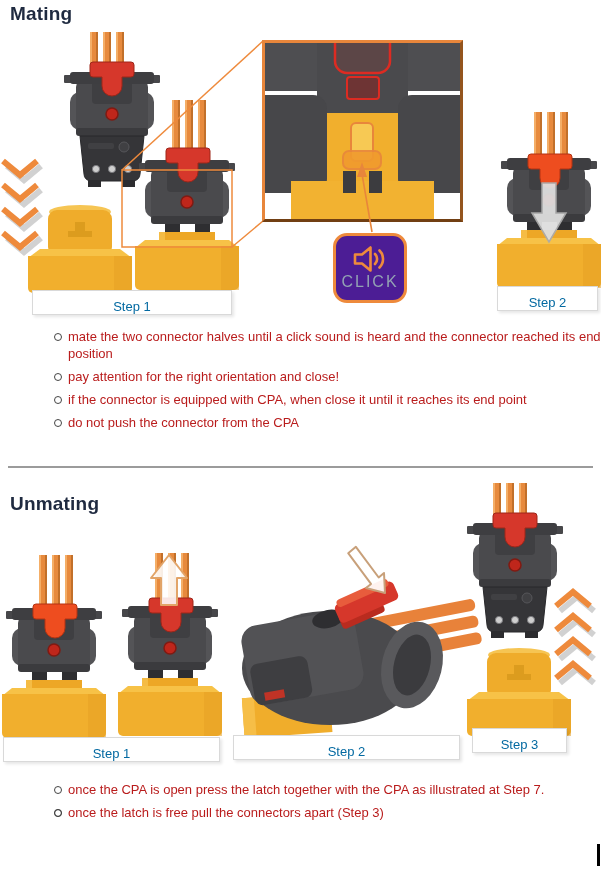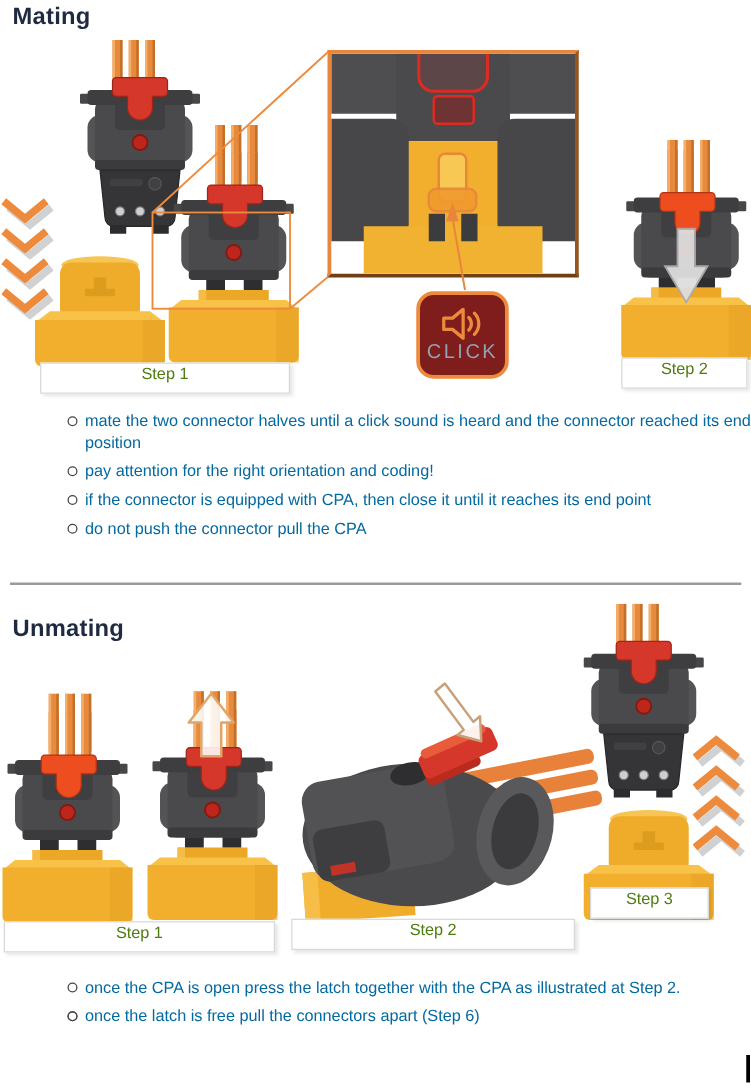--- a/index.html
+++ b/index.html
@@ -14,32 +14,32 @@
   .fig{position:absolute;left:0;}
   .zoombox{
     position:absolute;left:262px;top:40px;width:195px;height:176px;
     border:3px solid;border-color:#E8863B #94551E #713F13 #E8863B;
     background:#ffffff;z-index:2;overflow:hidden;
   }
   .overlaysvg{position:absolute;z-index:4;pointer-events:none;}
   .stepbox{
     position:absolute;height:23px;background:#ffffff;border:1px solid #D9D9D9;
     box-shadow:2px 2px 3px rgba(0,0,0,0.10);z-index:3;
-    display:flex;align-items:flex-start;justify-content:center;
-    font-size:13px;color:#4d7c0f;
+    display:flex;align-items:flex-end;justify-content:center;
+    font-size:13px;color:#0369a1;
   }
   .clickbox{
     position:absolute;left:333px;top:233px;width:68px;height:64px;
-    border:3px solid #EE8A3C;border-radius:14px;background:#7f1d1d;z-index:3;
+    border:3px solid #EE8A3C;border-radius:14px;background:#4c1d95;z-index:3;
     display:flex;flex-direction:column;align-items:center;justify-content:center;
   }
   .clicklabel{font-size:16px;letter-spacing:2px;color:#93A2B4;margin-top:1px;}
   .bullets{
     position:absolute;left:42px;width:560px;margin:0;padding:0;list-style:none;
-    font-size:13px;line-height:17px;color:#0369a1;
+    font-size:13px;line-height:17px;color:#b91c1c;
   }
   .bullets li{position:relative;padding-left:26px;margin-bottom:6px;}
   .bo{
     position:absolute;left:12px;top:5px;width:6px;height:6px;border-radius:50%;
     border:1.3px solid #454545;background:transparent;
   }
   .divider{position:absolute;left:8px;top:466px;width:585px;height:2px;background:#9B9B9B;}
   .cursor{position:absolute;left:597px;top:844px;width:3px;height:22px;background:#000;}
   .cpaRed{fill:#D6372B;stroke:#9E2619;stroke-width:1;}
   .cpaOrange{fill:#EE4D1F;stroke:#B33312;stroke-width:1;}
@@ -193,23 +193,23 @@
 
   <div class="stepbox" style="left:32px;top:290px;width:198px">
     <span>Step 1</span>
   </div>
   <div class="stepbox" style="left:497px;top:286px;width:99px">
     <span>Step 2</span>
   </div>
 
   <ul class="bullets" style="top:328px">
     <li><span class="bo"></span><span>mate the two connector halves until a click sound is heard and the connector reached its end position</span></li>
-    <li><span class="bo"></span><span>pay attention for the right orientation and coding!</span></li>
-    <li><span class="bo"></span><span>if the connector is equipped with CPA, then close it until it reaches its end point</span></li>
-    <li><span class="bo"></span><span>do not push the connector pull the CPA</span></li>
+    <li><span class="bo"></span><span>pay attention for the right orientation and close!</span></li>
+    <li><span class="bo"></span><span>if the connector is equipped with CPA, when close it until it reaches its end point</span></li>
+    <li><span class="bo"></span><span>do not push the connector from the CPA</span></li>
   </ul>
 
   <div class="divider"></div>
 
   <h1 class="heading" style="top:493px">Unmating</h1>
 
   <svg class="fig" style="top:483px" width="601" height="280" viewBox="0 0 601 280">
 
     <use href="#wires3" x="39" y="72"></use>
     <use href="#connMclosed" x="2" y="87"></use>
@@ -261,24 +261,24 @@
         <use href="#chevU" x="556" y="181"></use>
     </g>
   </svg>
 
   <div class="stepbox" style="left:3px;top:737px;width:215px">
     <span>Step 1</span>
   </div>
   <div class="stepbox" style="left:233px;top:735px;width:225px">
     <span>Step 2</span>
   </div>
-  <div class="stepbox" style="left:472px;top:710px;width:93px">
+  <div class="stepbox" style="left:472px;top:728px;width:93px">
     <span>Step 3</span>
   </div>
 
   <ul class="bullets" style="top:781px">
-    <li><span class="bo"></span><span>once the CPA is open press the latch together with the CPA as illustrated at Step 2.</span></li>
+    <li><span class="bo"></span><span>once the CPA is open press the latch together with the CPA as illustrated at Step 7.</span></li>
     <li><span class="bo"></span></li>
-    <li><span class="bo"></span><span>once the latch is free pull the connectors apart (Step 6)</span></li>
+    <li><span class="bo"></span><span>once the latch is free pull the connectors apart (Step 3)</span></li>
   </ul>
 
   <div class="cursor"></div>
 </div>
 
 </body></html>

